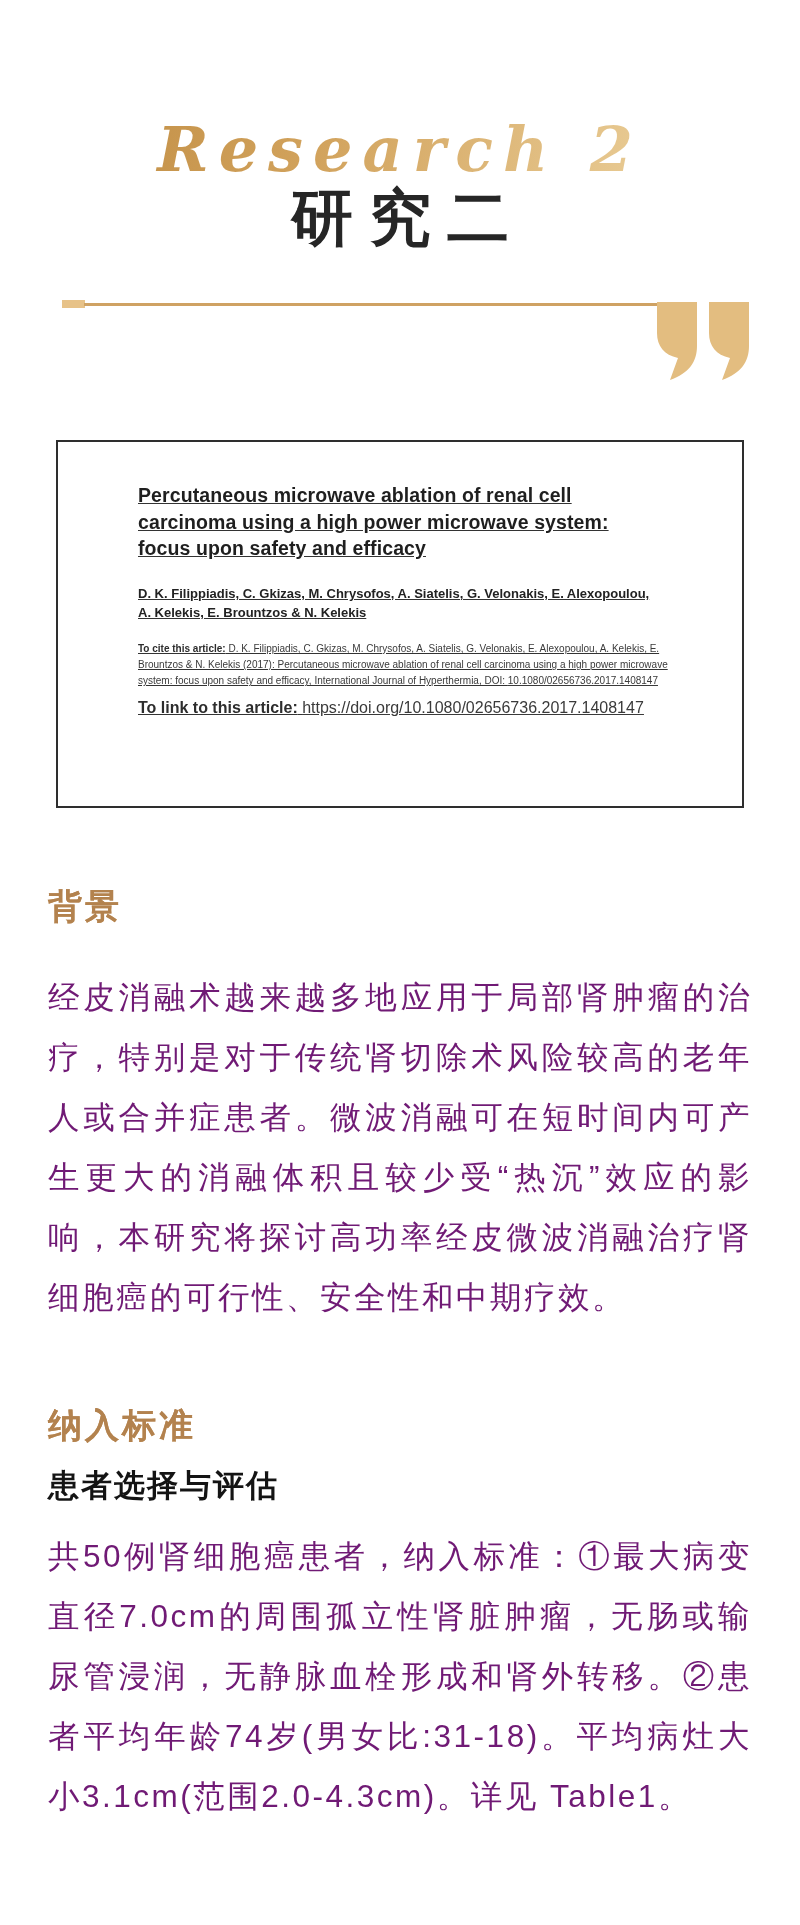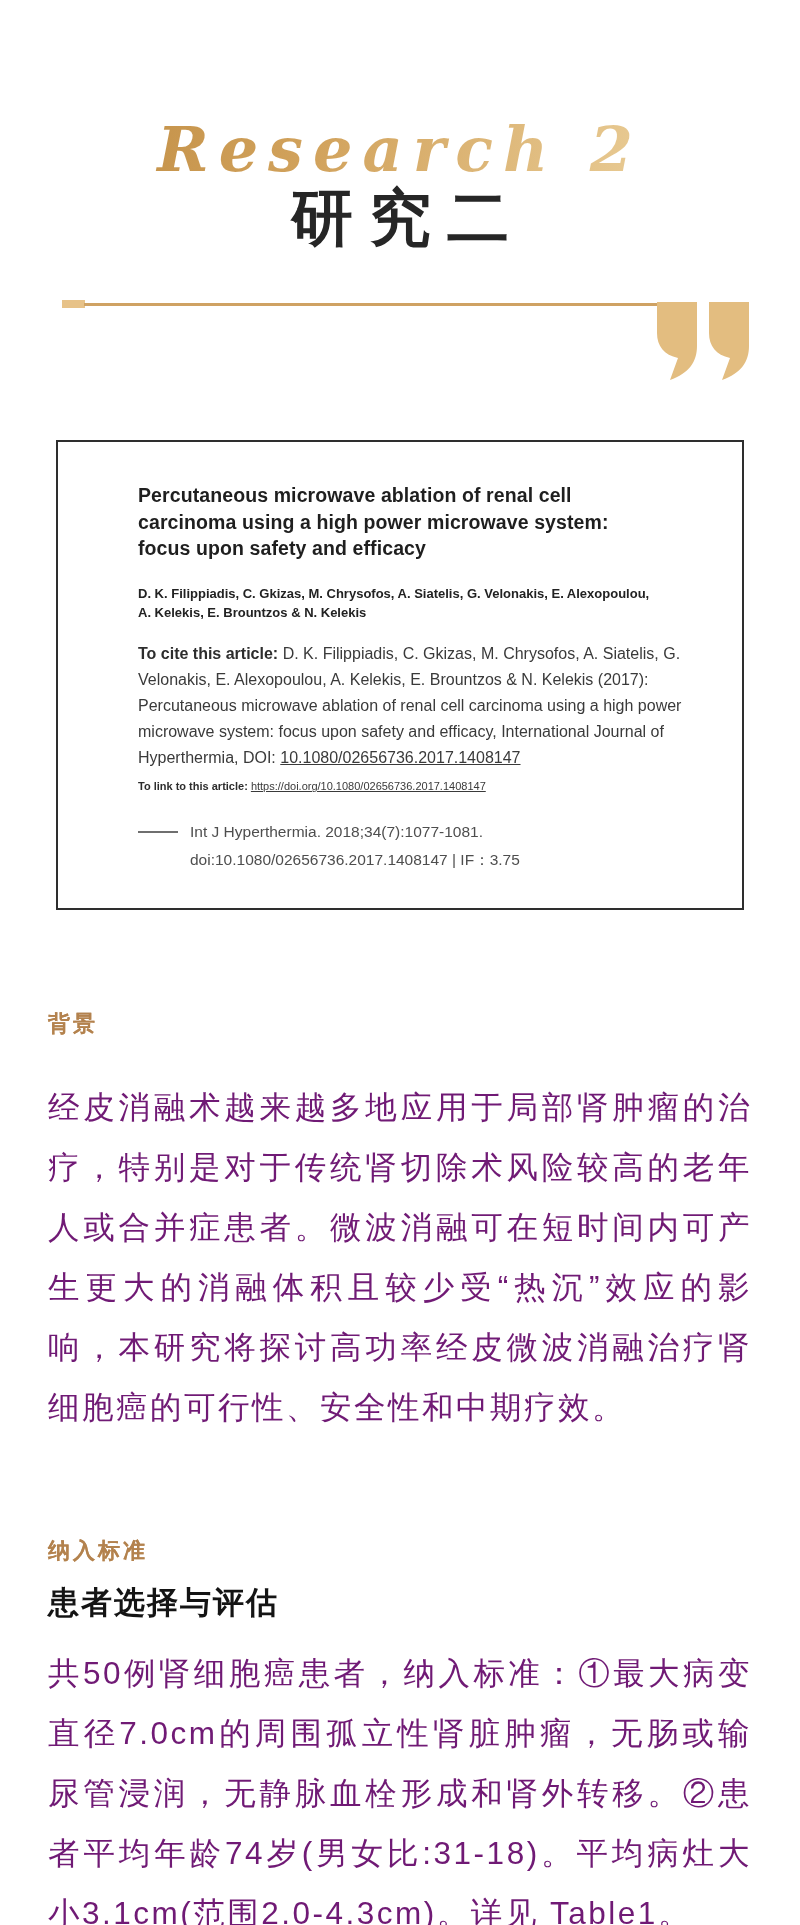--- a/index.html
+++ b/index.html
@@ -42,47 +42,48 @@
   .divider .line {
     position:absolute; left:84px; top:3px; width:573px; height:2.5px; background:#cfa263;
   }
   .divider .quotes { position:absolute; left:657px; top:2px; }
 
   
   .card {
     margin:58px 12px 0 56px; width:688px; min-height:368px;
     border:2px solid #2e2e2e; background:#fff;
     padding:40px 24px 34px 80px;
+    text-decoration:underline;
   }
   .card-title {
     max-width:514px; font-weight:700; font-size:19.5px; line-height:1.36;
     color:#1f1f1f; letter-spacing:0.1px;
   }
   .card-authors {
     margin-top:22px; max-width:514px; font-weight:700; font-size:13px;
     line-height:1.5; color:#222;
   }
   .cite {
-    margin-top:18px; max-width:562px; font-size:16px; line-height:1.62; color:#3a3a3a;
+    margin-top:18px; max-width:562px; font-size:10px; line-height:1.62; color:#3a3a3a;
   }
   .cite-label, .link-label { font-weight:700; color:#2d2d2d; }
   .doi-link { color:#3a3a3a; text-decoration:underline; }
-  .link-row { margin-top:10px; max-width:562px; font-size:11px; color:#3a3a3a; }
+  .link-row { margin-top:10px; max-width:562px; font-size:16px; color:#3a3a3a; }
   .journal { margin-top:26px; font-size:15.5px; line-height:1.8; color:#4e4e4e; }
   .journal-row1 { display:flex; align-items:center; }
   .em-dash {
     display:inline-block; width:40px; height:2px; background:#6f6f6f; margin-right:12px; flex:0 0 auto;
   }
   .journal-row2 { padding-left:52px; }
 
   
   .section-h {
-    margin:100px 48px 0; width:max-content;
+    margin:78px 48px 0; width:max-content;
     font-family:"DejaVu Serif", serif; font-weight:700;
-    font-size:22px; letter-spacing:3px; color:#b3824e; line-height:1.2;
+    font-size:34px; letter-spacing:3px; color:#b3824e; line-height:1.2;
   }
   .sub-h {
     margin:20px 48px 0; font-weight:700; font-size:31px; letter-spacing:2px;
     color:#141414; line-height:1.3;
   }
   .para {
     margin:40px 48px 0; width:704px;
     font-size:31.5px; line-height:60px; letter-spacing:2.5px;
     color:#701a75; text-align:justify; text-justify:inter-ideograph;
   }
@@ -110,27 +111,20 @@
 <div class="card">
   <div class="card-title">Percutaneous microwave ablation of renal cell carcinoma using a high power microwave system: focus upon safety and efficacy</div>
   <div class="card-authors">D. K. Filippiadis, C. Gkizas, M. Chrysofos, A. Siatelis, G. Velonakis, E. Alexopoulou, A. Kelekis, E. Brountzos &amp; N. Kelekis</div>
   <div class="cite">
     <span class="cite-label">To cite this article:</span><span> D. K. Filippiadis, C. Gkizas, M. Chrysofos, A. Siatelis, G. Velonakis, E. Alexopoulou, A. Kelekis, E. Brountzos &amp; N. Kelekis (2017): Percutaneous microwave ablation of renal cell carcinoma using a high power microwave system: focus upon safety and efficacy, International Journal of Hyperthermia, DOI: </span><a class="doi-link" href="#">10.1080/02656736.2017.1408147</a>
   </div>
   <div class="link-row">
     <span class="link-label">To link to this article:</span>
     <a class="doi-link" href="#">https://doi.org/10.1080/02656736.2017.1408147</a>
   </div>
-  <div class="journal">
-    <div class="journal-row1">
-      <span class="em-dash"></span>
-      <span>Int J Hyperthermia. 2018;34(7):1077-1081.</span>
-    </div>
-    <div class="journal-row2">doi:10.1080/02656736.2017.1408147  |  IF：3.75</div>
-  </div>
 </div>
 
 <div class="section-h gold-grad">背景</div>
 <div class="para">经皮消融术越来越多地应用于局部肾肿瘤的治疗，特别是对于传统肾切除术风险较高的老年人或合并症患者。微波消融可在短时间内可产生更大的消融体积且较少受“热沉”效应的影响，本研究将探讨高功率经皮微波消融治疗肾细胞癌的可行性、安全性和中期疗效。</div>
 
 <div class="section-h gold-grad">纳入标准</div>
 <div class="sub-h">患者选择与评估</div>
 <div class="para tight">共50例肾细胞癌患者，纳入标准：①最大病变直径7.0cm的周围孤立性肾脏肿瘤，无肠或输尿管浸润，无静脉血栓形成和肾外转移。②患者平均年龄74岁(男女比:31-18)。平均病灶大小3.1cm(范围2.0-4.3cm)。详见 Table1。</div>
 
 </body></html>

